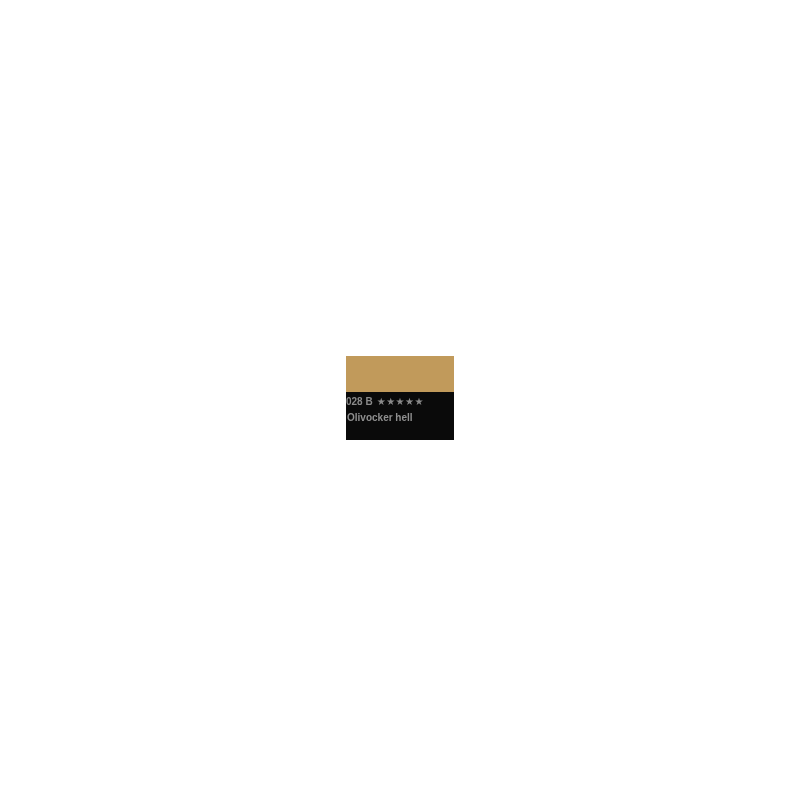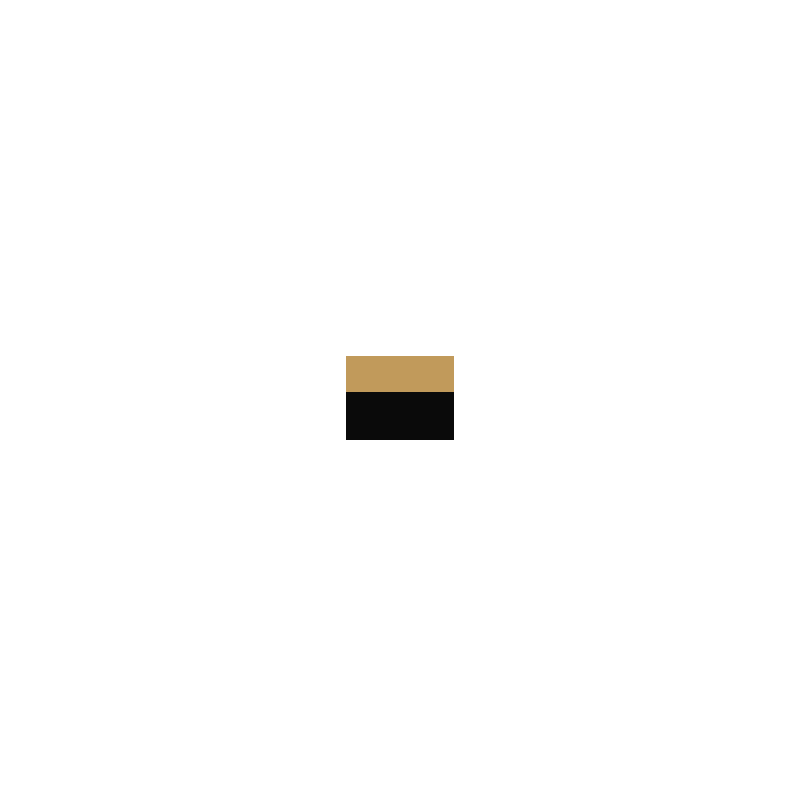--- a/index.html
+++ b/index.html
@@ -87,15 +87,25 @@
 </style>
 </head>
 <body style="background: rgb(255, 255, 255);">
 
 <div id="stage">
 
   <div class="swatch-card" style="background: rgb(10, 10, 10);">
 
     <div class="swatch-color" style="background: rgb(193, 154, 91);"></div>
 
+    <div class="swatch-info" style="background: rgb(10, 10, 10);">
+
+      <div class="swatch-row-top">
+        <span class="swatch-code">028 B</span>
+        <span class="swatch-stars">★★★★★</span>
+      </div>
+
+      <div class="swatch-name">Olivocker hell</div>
+
+    </div>
   </div>
 
 </div>
 
 </body></html>

